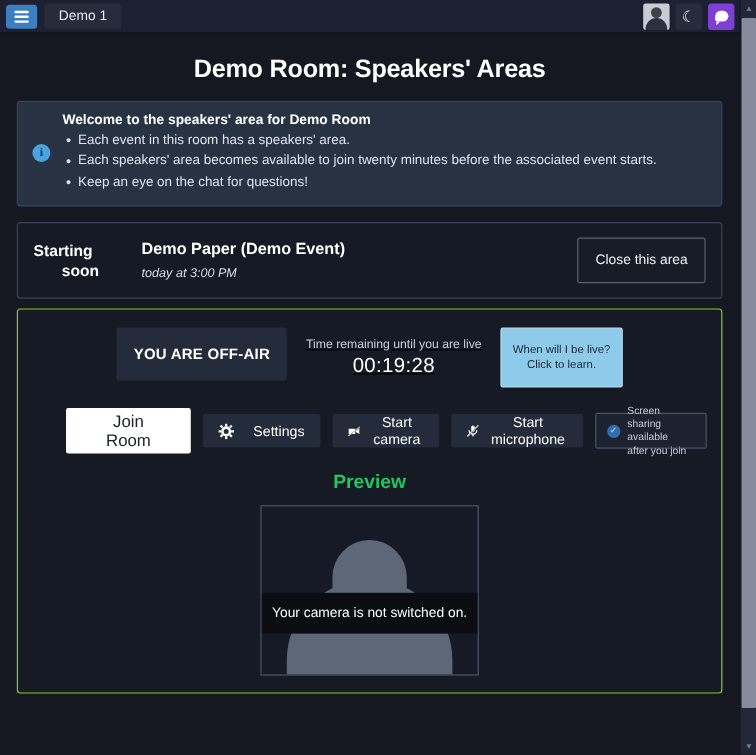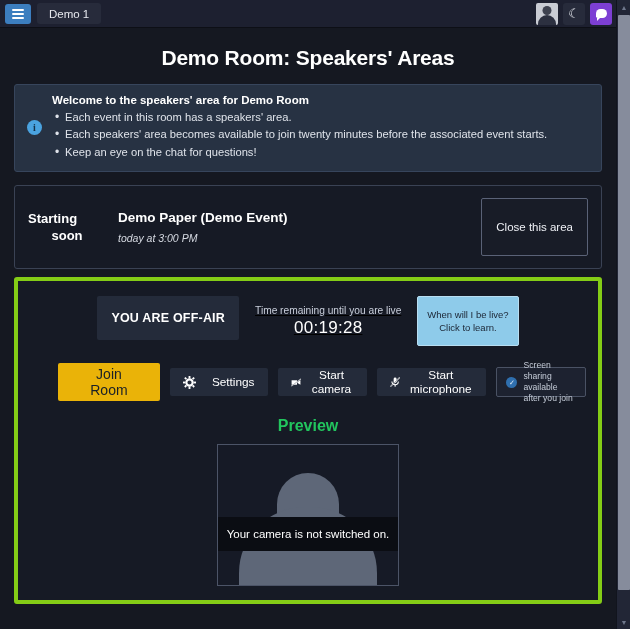--- a/index.html
+++ b/index.html
@@ -102,28 +102,28 @@
   .event-status {
     width: 78px; flex: 0 0 auto; color: #fff; font-weight: bold; font-size: 13px;
     line-height: 1.35; text-align: left;
   }
   .event-status .l2 { display: block; text-align: center; }
   .event-main { flex: 1; padding-left: 12px; }
   .event-name { color: #fff; font-size: 13.5px; font-weight: bold; }
   .event-time { color: #d6dae2; font-size: 10.5px; font-style: italic; margin-top: 7px; }
   .btn-outline {
     background: #181c27; border: 1px solid #5a6277; border-radius: 2px;
-    color: #eef0f5; font-size: 11.5px; padding: 22px 14px; cursor: pointer;
+    color: #eef0f5; font-size: 11.5px; padding: 12px 14px; cursor: pointer;
     font-family: "Liberation Sans", sans-serif;
   }
 
   
   .stage {
     margin-top: 8px;
-    border: 4px solid #84cc16; border-radius: 3px;
+    border: 1px solid #84cc16; border-radius: 3px;
     background: #161a25;
     padding: 15px 12px 14px;
   }
   .row-status {
     display: flex; align-items: stretch; justify-content: center; gap: 10px;
   }
   .offair {
     background: #242b3a; color: #fff; font-weight: bold; font-size: 12.5px;
     display: flex; align-items: center; justify-content: center;
     padding: 0 14px; min-width: 110px; height: 44px; border-radius: 2px;
@@ -144,21 +144,21 @@
     padding: 0 13px; height: 28px; cursor: pointer; align-self: center;
     font-family: "Liberation Sans", sans-serif;
   }
 
   
   .row-controls {
     display: flex; align-items: center; justify-content: center; gap: 10px;
     margin-top: 17px;
   }
   .btn-join {
-    background: #eab308; color: #1a2028; border: none; border-radius: 2px;
+    background: #ffffff; color: #1a2028; border: none; border-radius: 2px;
     font-size: 14px; padding: 0 30px; height: 38px; cursor: pointer;
     font-family: "Liberation Sans", sans-serif;
     margin-left: 28px;
   }
   .btn-ctl {
     background: #242b3a; color: #fff; border: none; border-radius: 2px;
     font-size: 11.8px; display: flex; align-items: center; gap: 8px;
     padding: 0 13px; height: 28px; cursor: pointer;
     font-family: "Liberation Sans", sans-serif;
   }

